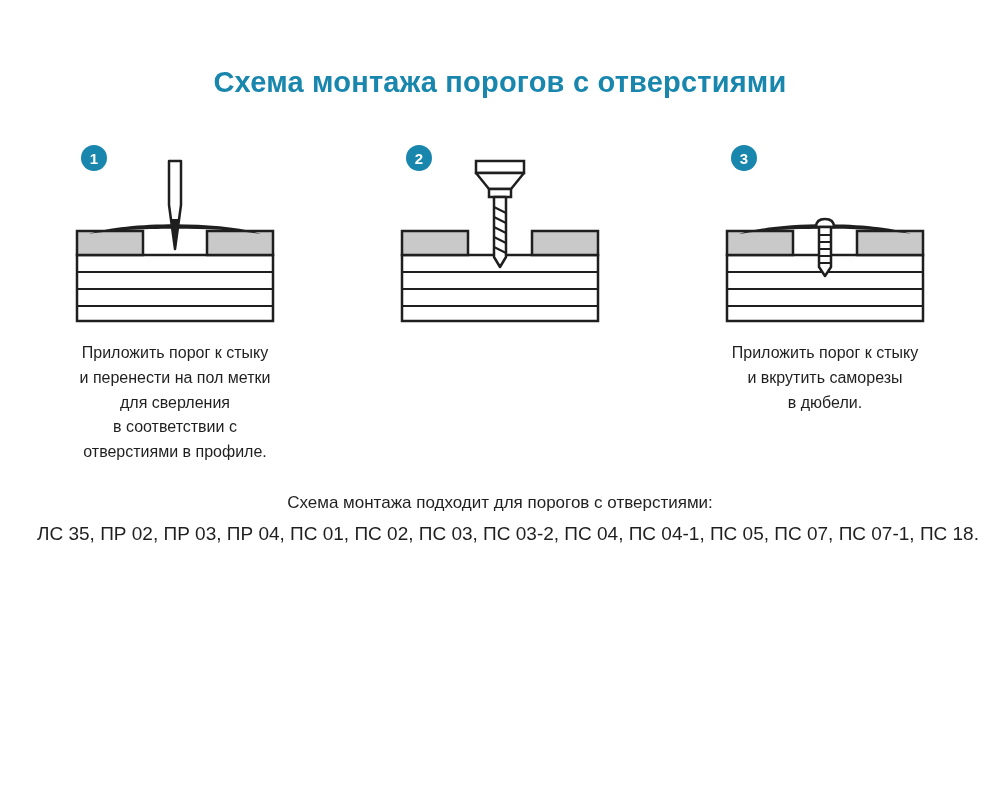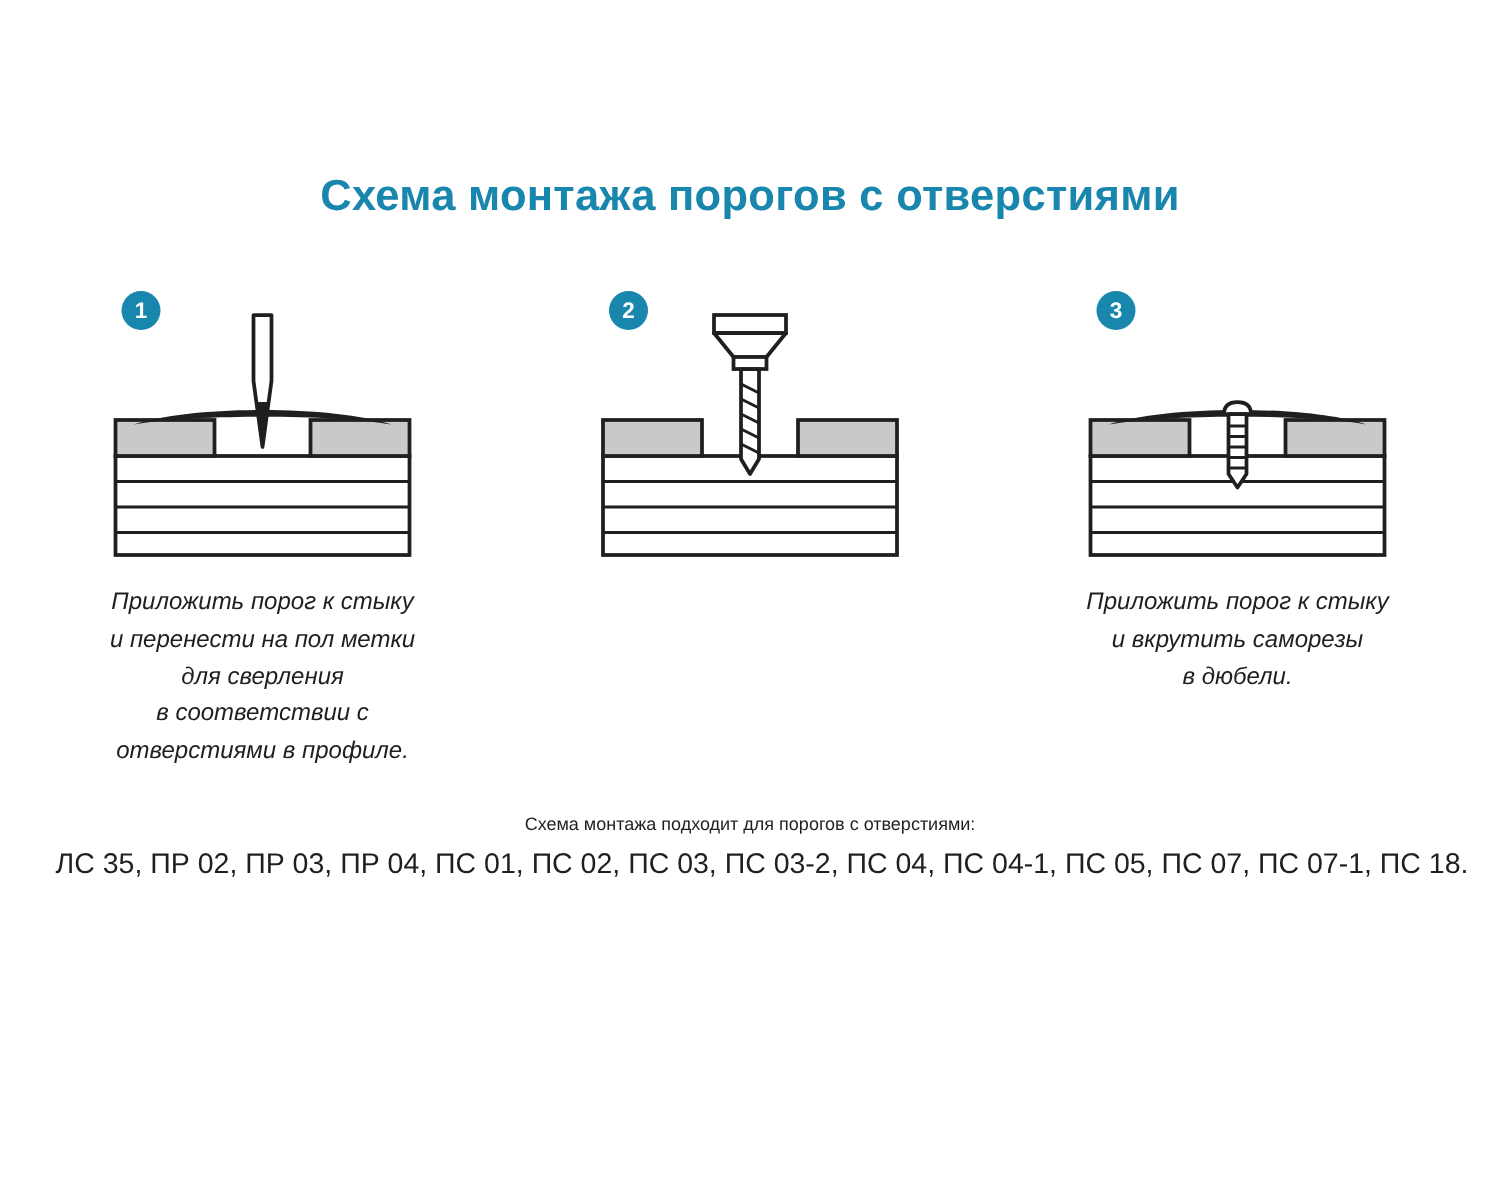--- a/index.html
+++ b/index.html
@@ -11,21 +11,21 @@
   }
   .page {
     width: 1000px;
     height: 800px;
     position: relative;
     overflow: hidden;
     background: #ffffff;
   }
   .title {
     margin: 0;
-    padding-top: 115px;
+    padding-top: 66px;
     text-align: center;
     font-size: 29px;
     font-weight: bold;
     color: #1886ad;
     letter-spacing: 0.2px;
   }
   .steps {
     display: flex;
     justify-content: center;
     gap: 55px;
@@ -55,29 +55,28 @@
     width: 200px;
     height: 168px;
   }
   .caption {
     margin: 14px 0 0 0;
     text-align: center;
     font-size: 16px;
     line-height: 1.55;
     white-space: pre-line;
     color: #1f1f1f;
-    font-style: italic;
   }
   .footer {
     margin-top: 28px;
     text-align: center;
   }
   .footer-line1 {
     margin: 10px;
-    font-size: 12px;
+    font-size: 17px;
     color: #1f1f1f;
   }
   .footer-line2 {
     margin: 10px 0 0 16px;
     font-size: 19px;
     color: #1f1f1f;
   }
 </style>
 </head>
 <body>

